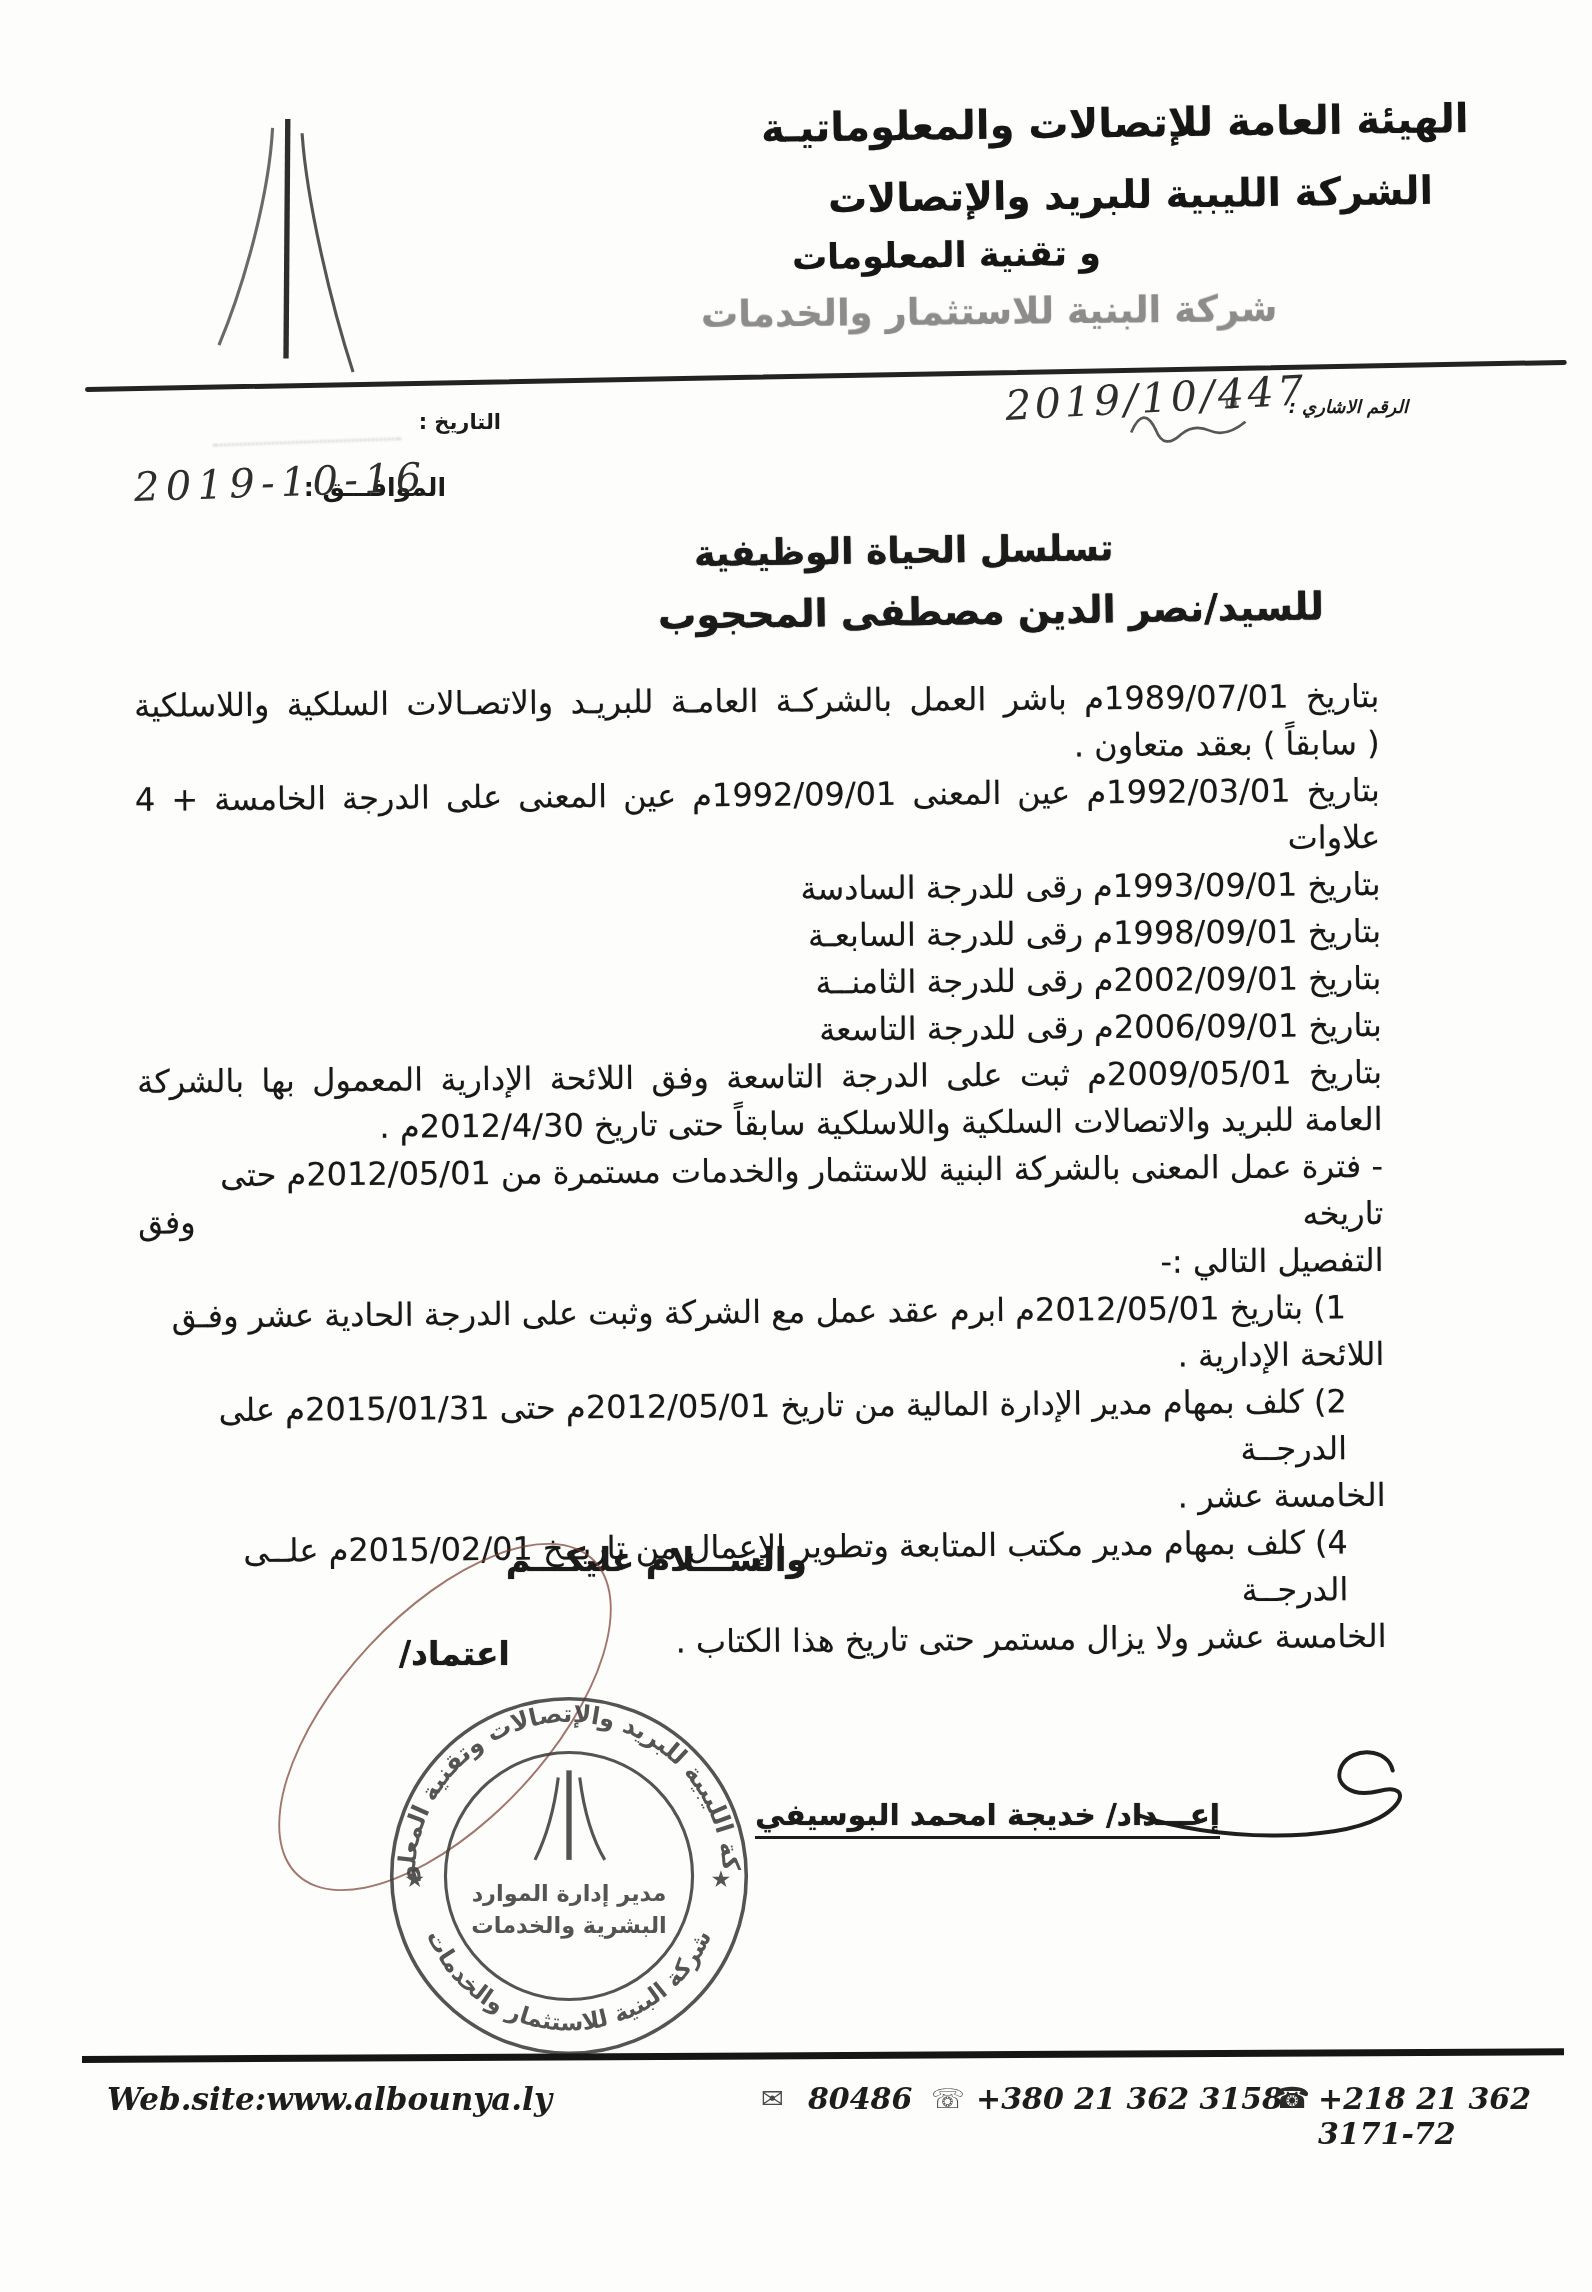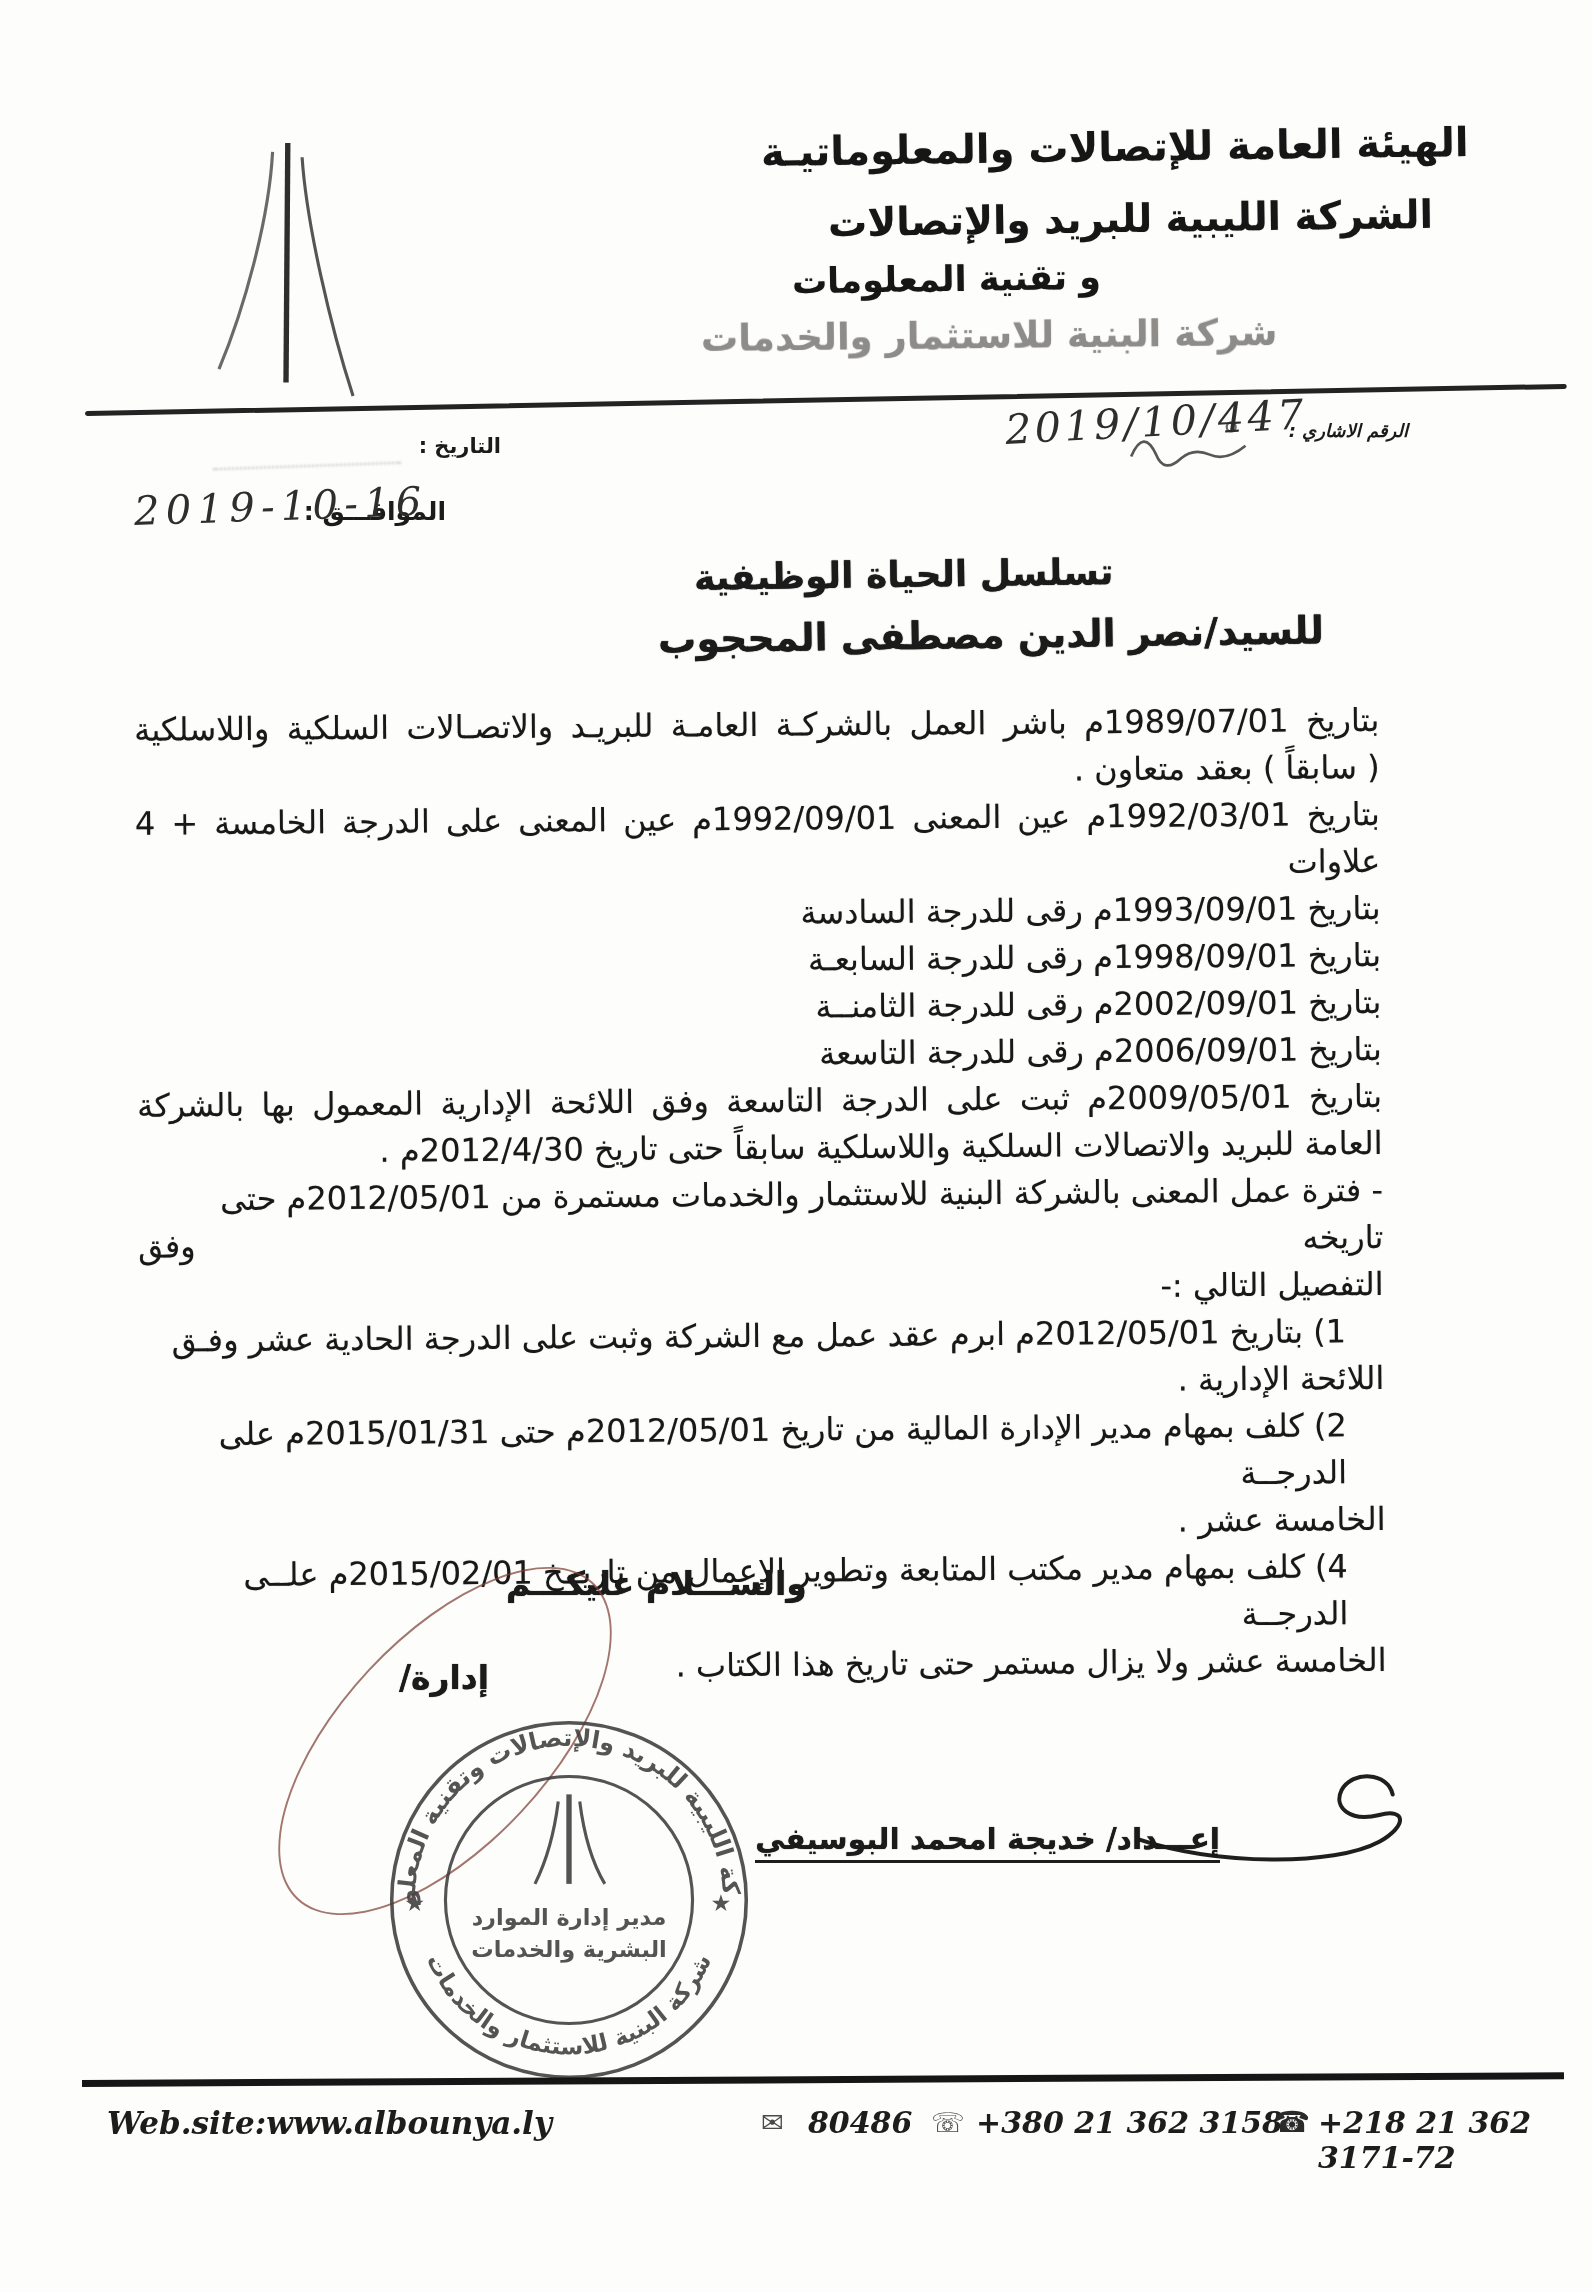--- a/index.html
+++ b/index.html
@@ -1,18 +1,18 @@
 <!DOCTYPE html>
 <html lang="ar" style="font-size:14.3px"><head>
 <meta charset="utf-8">
 <style>
   html,body{margin:0;padding:0;}
   body{width:1592px;height:2293px;background:#fdfdfb;overflow:hidden;
        font-family:"DejaVu Sans",sans-serif;color:#1b1b1b;}
-  .page{position:relative;width:1592px;height:2156px;background:#fdfdfb;overflow:hidden;margin-top:24px;}
+  .page{position:relative;width:1592px;height:2156px;background:#fdfdfb;overflow:hidden;}
   .abs{position:absolute;}
   .ar{direction:rtl;unicode-bidi:plaintext;white-space:nowrap;}
   .bold{font-weight:bold;}
   .soft{text-shadow:0 0 0.9px rgba(20,20,20,.4);}
   .hw{font-family:"DejaVu Serif",serif;font-style:italic;color:#2e2e2e;}
   .hdr{color:#161616;}
   .gray{color:#8e8c89;text-shadow:0 0 0.9px rgba(140,140,140,.6);}
   .rule{background:#232323;}
   .body-block{direction:rtl;text-align:right;font-size:32px;line-height:47px;color:#181818;}
   .body-block div{white-space:nowrap;}
@@ -74,21 +74,21 @@
     <div>الخامسة عشر .</div>
     <div class="stretch indent">4) كلف بمهام مدير مكتب المتابعة وتطوير الإعمال من تاريــخ 2015/02/01م علــى الدرجــة</div>
     <div>الخامسة عشر ولا يزال مستمر حتى تاريخ هذا الكتاب .</div>
   </div>
 
   <div class="abs ar bold soft" style="left:506px;top:1540px;font-size:33px;text-shadow:0 0 0.9px #000;">والســـلام عليكـــم</div>
 
   <div class="abs" style="left:228px;top:1612px;width:430px;height:206px;border:2.2px solid rgba(122,60,48,.7);
               border-radius:50%;transform:rotate(-47deg);"></div>
 
-  <div class="abs ar bold soft" style="left:399px;top:1634px;font-size:33px;text-shadow:0 0 0.9px #000;">إدارة/</div>
+  <div class="abs ar bold soft" style="left:399px;top:1634px;font-size:33px;text-shadow:0 0 0.9px #000;">اعتماد/</div>
 
   <svg class="abs" style="left:381px;top:1688px;opacity:.88;" width="376" height="376" viewBox="0 0 420 420">
     <defs>
       <path id="arcTop" d="M 38,210 A 172,172 0 0 1 382,210"></path>
       <path id="arcBot" d="M 55,285 A 172,172 0 0 0 365,285"></path>
     </defs>
     <circle cx="210" cy="210" r="198" stroke="#3d3d3d" stroke-width="4" fill="none"></circle>
     <circle cx="210" cy="210" r="138" stroke="#3d3d3d" stroke-width="3.5" fill="none"></circle>
     <text font-size="27" font-weight="bold" fill="#3d3d3d" font-family="DejaVu Sans,sans-serif">
       <textPath href="#arcTop" startOffset="50%" text-anchor="middle">الشركة الليبية للبريد والإتصالات وتقنية المعلومات</textPath>

